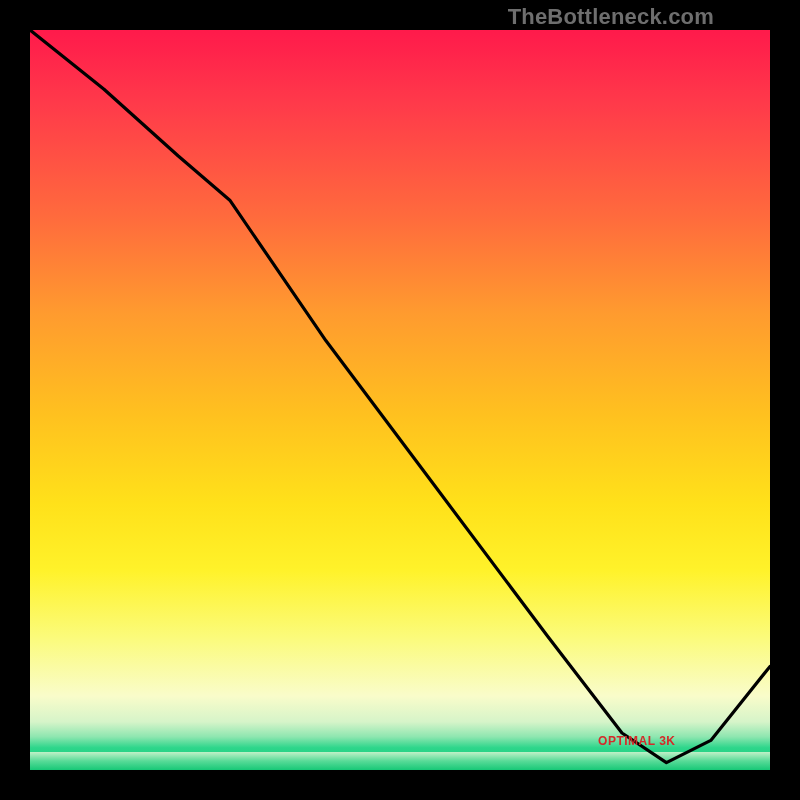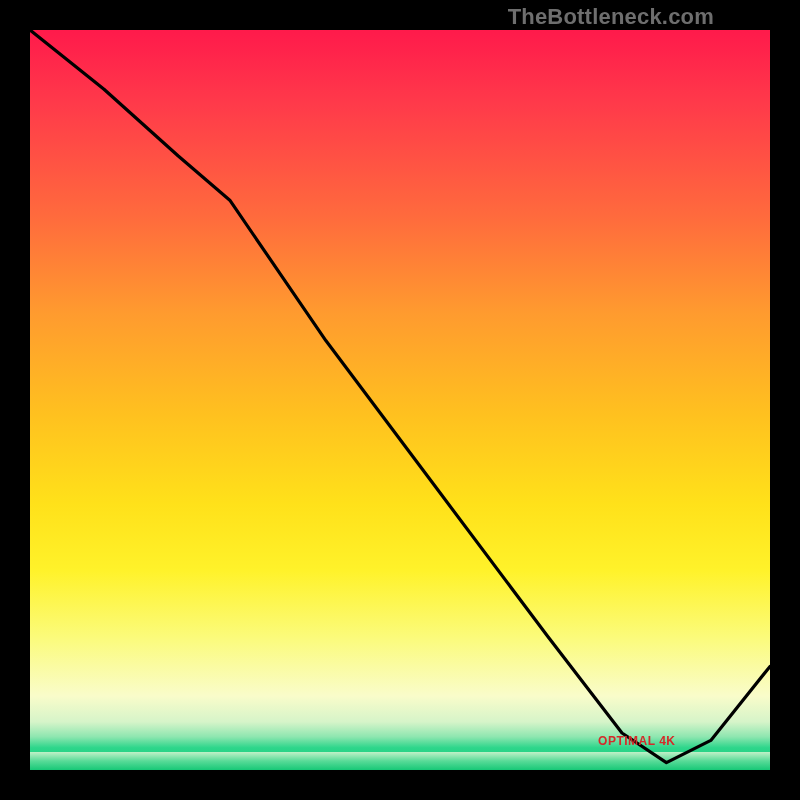--- a/index.html
+++ b/index.html
@@ -98,15 +98,15 @@
   <div class="watermark">TheBottleneck.com</div>
 
   <div class="plot-area">
     <div class="gradient"></div>
     <div class="green-base"></div>
 
     <svg class="curve" viewBox="0 0 740 740" preserveAspectRatio="none">
       <path id="series-path" d="M 0.0 0.0 L 74.0 59.2 L 148.0 125.8 L 199.8 170.2 L 296.0 310.8 L 407.0 458.8 L 518.0 606.8 L 592.0 703.0 L 636.4 732.6 L 680.8 710.4 L 740.0 636.4 " fill="none" stroke="#000" stroke-width="3.2" stroke-linejoin="round" stroke-linecap="round"></path>
     </svg>
 
-    <div id="opt-label" class="opt-label" style="left: 606.8px; top: 703.8px;">OPTIMAL 4K</div>
+    <div id="opt-label" class="opt-label" style="left: 606.8px; top: 703.8px;">OPTIMAL 3K</div>
   </div>
 </div>
 
 </body></html>

